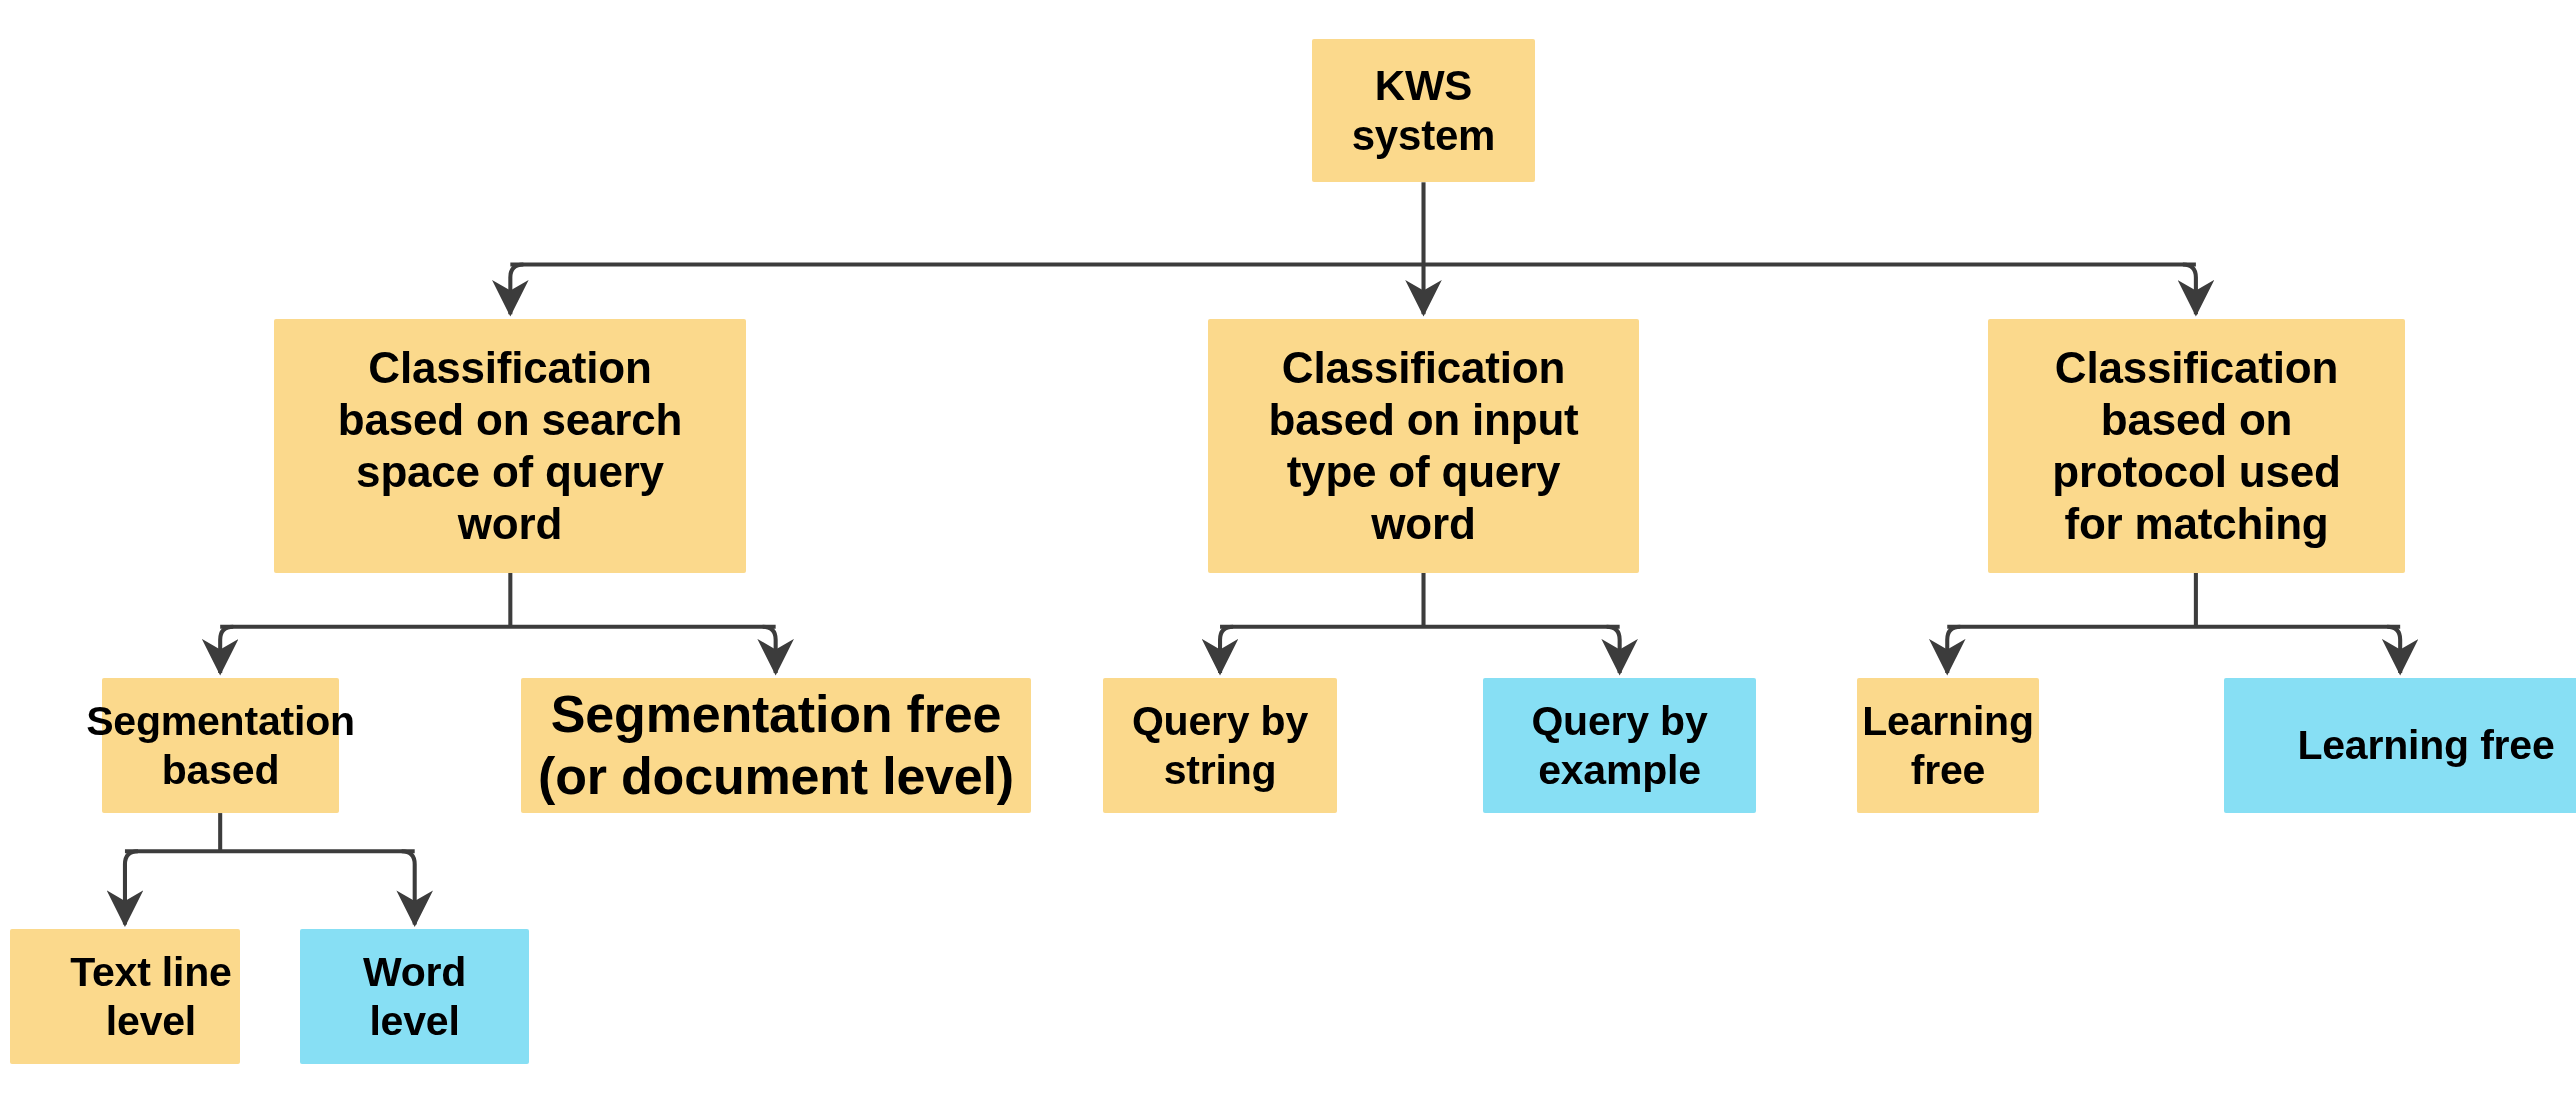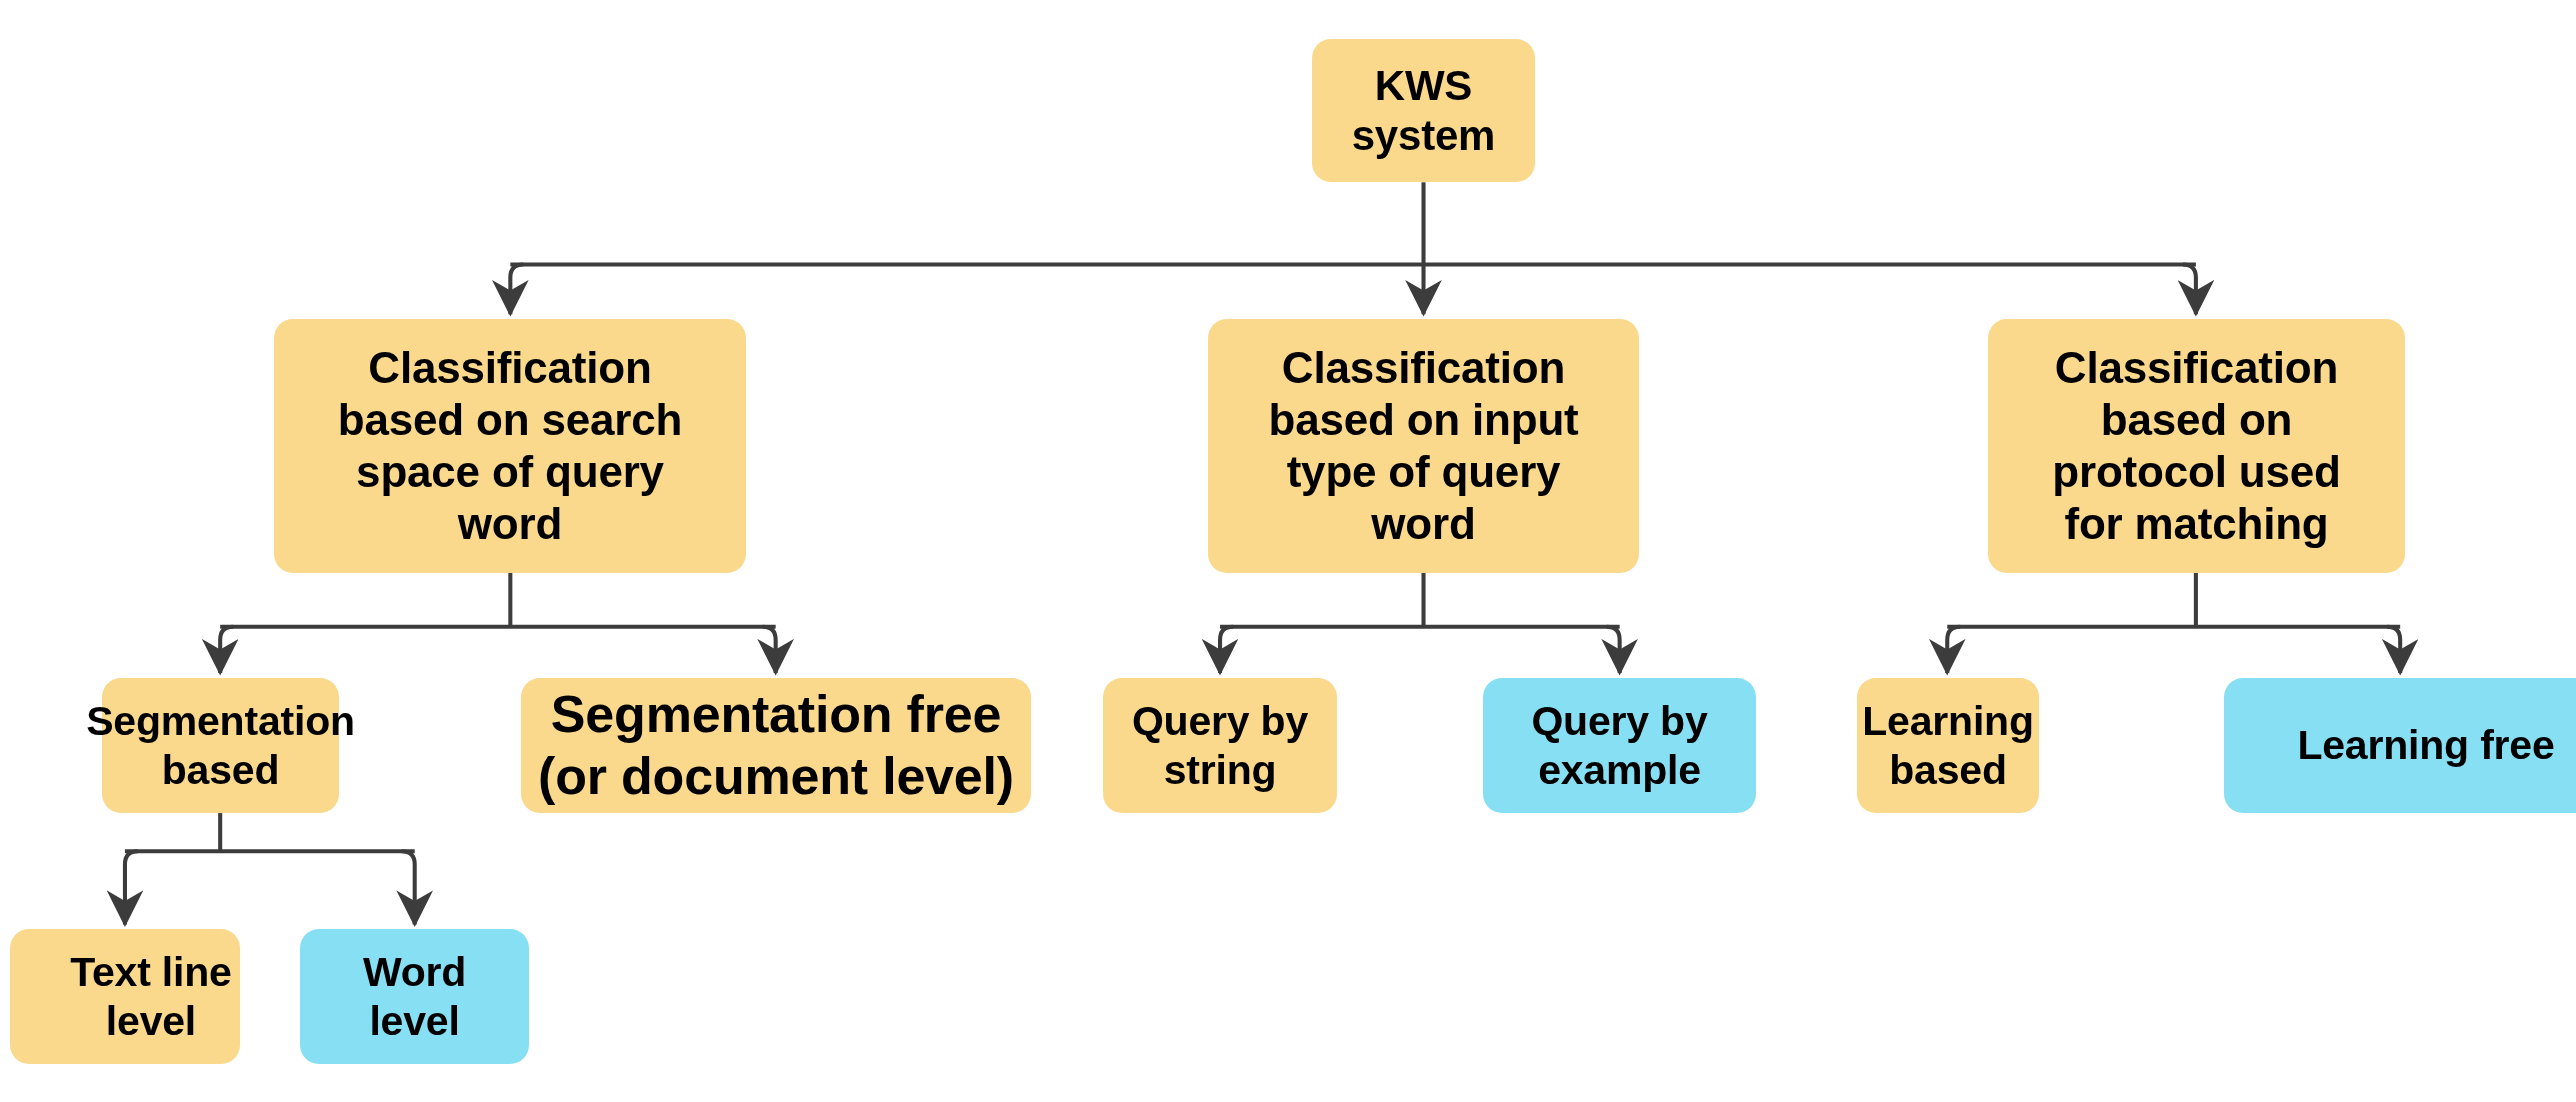--- a/index.html
+++ b/index.html
@@ -23,21 +23,21 @@
     height: 1102px;
     pointer-events: none;
   }
   .node {
     position: absolute;
     box-sizing: border-box;
     display: flex;
     align-items: center;
     justify-content: center;
     text-align: center;
-    border-radius: 19px;
+    border-radius: 2px;
     color: #000000;
     font-weight: bold;
     line-height: 1.18;
     padding: 3.3px 8.1px;
     white-space: pre-line;
     letter-spacing: -0.2px;
   }
   .fill-orange { background: #FBD98C; }
   .fill-blue   { background: #87DFF4; }
 </style>
@@ -99,20 +99,20 @@
 for matching</span></div>
     <div class="node fill-orange" style="left: 102px; top: 678px; width: 237px; height: 135px; font-size: 41px;"><span>Segmentation
 based</span></div>
     <div class="node fill-orange" style="left: 521px; top: 678px; width: 510px; height: 135px; font-size: 52px;"><span>Segmentation free
 (or document level)</span></div>
     <div class="node fill-orange" style="left: 1103px; top: 678px; width: 234px; height: 135px; font-size: 41px;"><span>Query by
 string</span></div>
     <div class="node fill-blue" style="left: 1483px; top: 678px; width: 273px; height: 135px; font-size: 41px;"><span>Query by
 example</span></div>
     <div class="node fill-orange" style="left: 1857px; top: 678px; width: 182px; height: 135px; font-size: 41px;"><span>Learning
-based</span></div>
+free</span></div>
     <div class="node fill-blue" style="left: 2224px; top: 678px; width: 404px; height: 135px; font-size: 41px;"><span>Learning free</span></div>
     <div class="node fill-orange" style="left: 9.8px; top: 929px; width: 230px; height: 135px; font-size: 41px; justify-content: flex-end;"><span>Text line
 level</span></div>
     <div class="node fill-blue" style="left: 300px; top: 929px; width: 229px; height: 135px; font-size: 41px;"><span>Word
 level</span></div>
   </div>
 
 
 </body></html>

